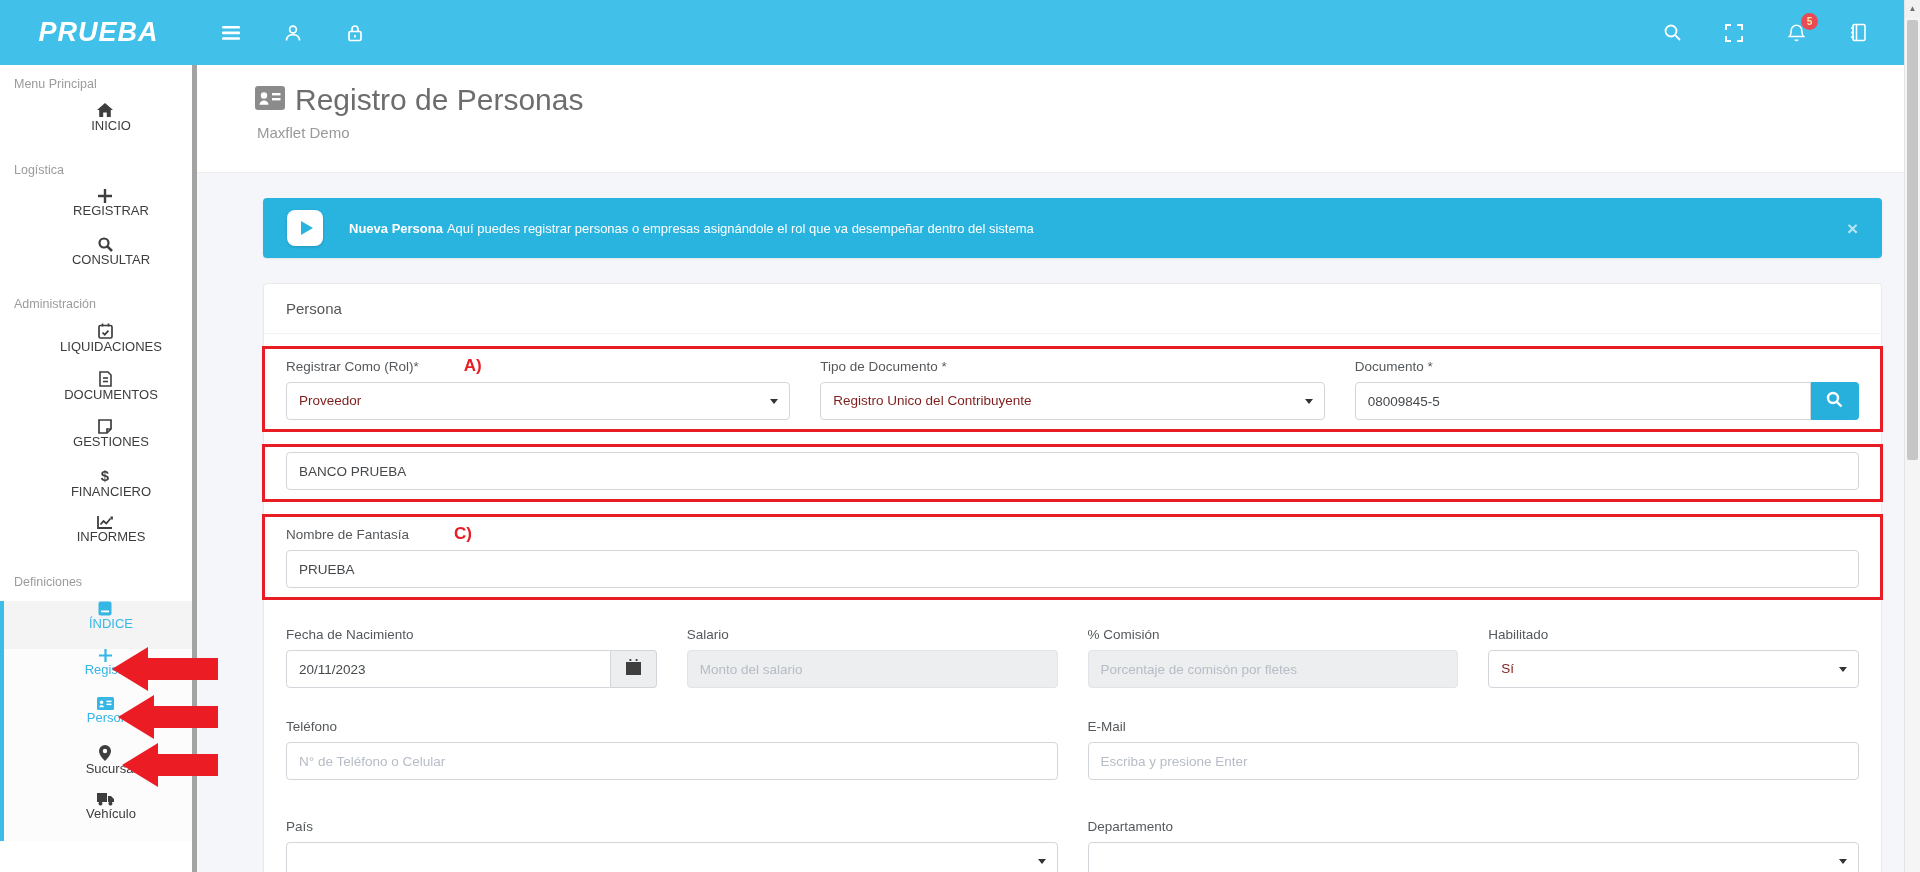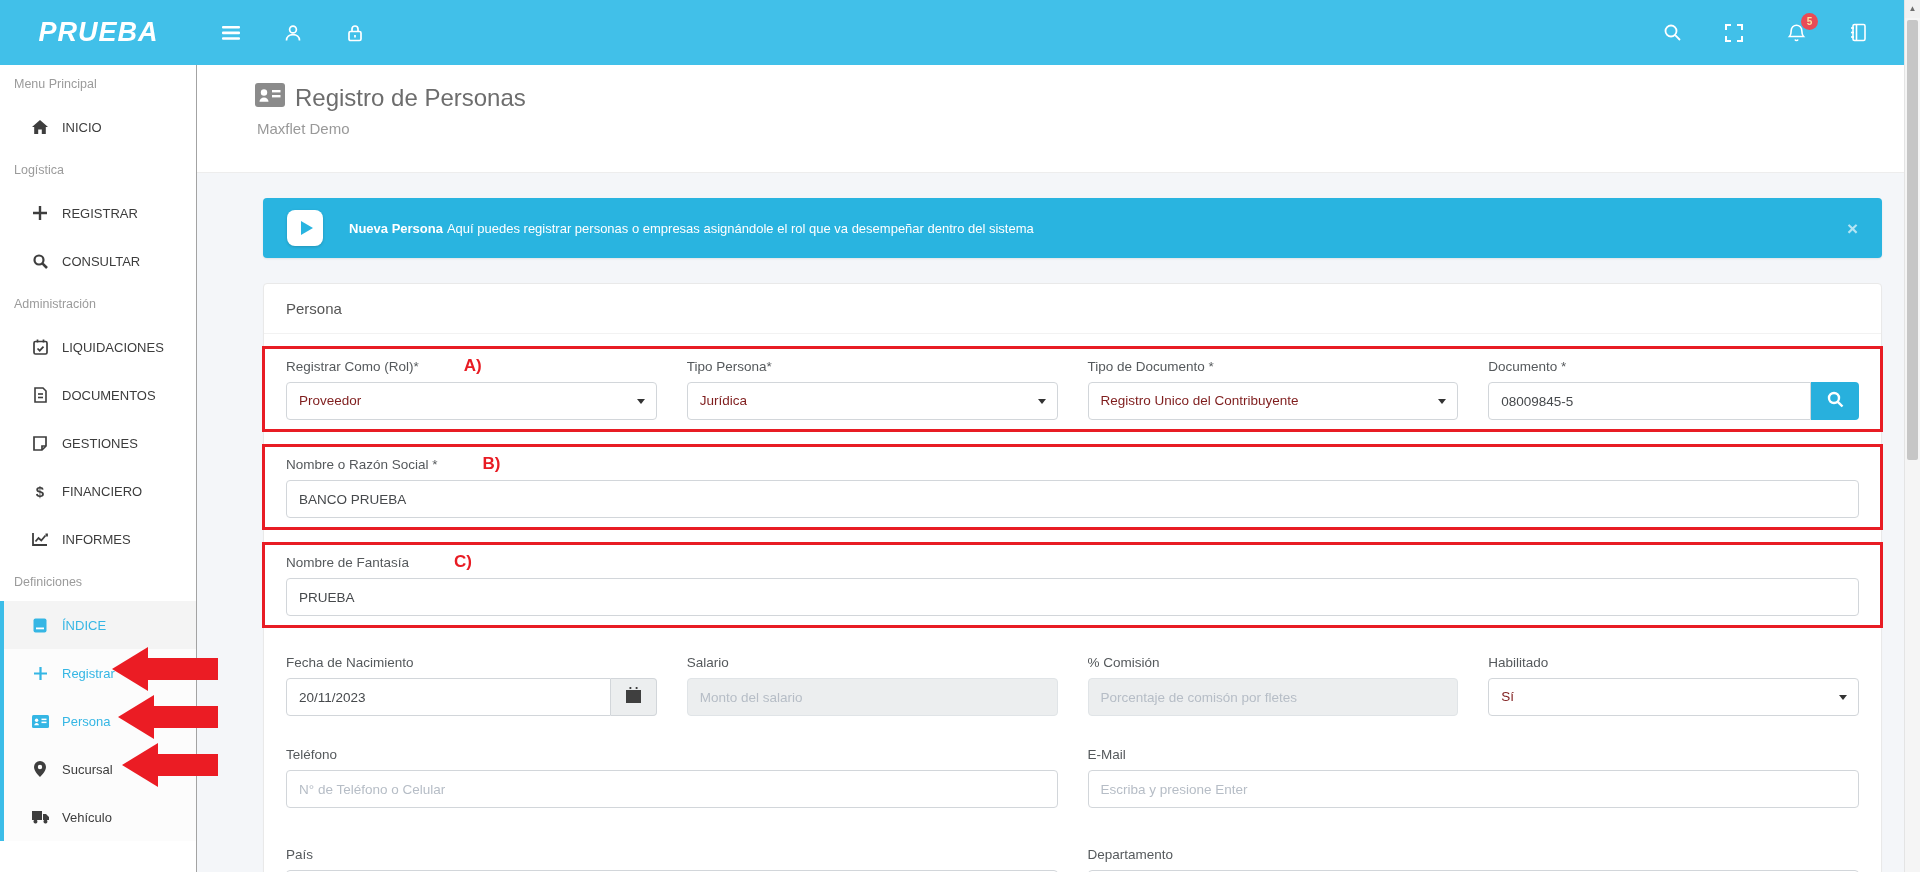--- a/index.html
+++ b/index.html
@@ -14,38 +14,38 @@
   
   .navbar { position:absolute; top:0; left:0; width:1904px; height:65px; background:#41c0e9; display:flex; align-items:center; z-index:40; }
   .brand { width:197px; text-align:center; color:#fff; font-size:27px; font-weight:800; font-style:italic; letter-spacing:1px; }
   .nav-left { display:flex; align-items:center; gap:26px; padding-left:16px; }
   .nav-right { margin-left:auto; display:flex; align-items:center; gap:26px; padding-right:28px; }
   .nav-ic { width:36px; height:36px; display:flex; align-items:center; justify-content:center; cursor:pointer; position:relative; }
   .nav-ic svg { display:block; }
   .badge { position:absolute; top:-2px; right:-4px; min-width:17px; height:17px; border-radius:9px; background:#e94b56; color:#fde2a0; font-size:10px; font-weight:700; line-height:17px; text-align:center; padding:0 3px; }
 
   
-  .sidebar { position:absolute; top:65px; left:0; width:197px; height:807px; background:#ffffff; border-right:1px solid #a3a3a3; z-index:30; }
+  .sidebar { position:absolute; top:65px; left:0; width:197px; height:807px; background:#ffffff; border-right:5px solid #a3a3a3; z-index:30; }
   .side-section-label { padding:12px 0 6px 14px; font-size:12.5px; color:#9b9b9b; height:38px; }
-  .side-item { height:48px; display:flex; align-items:center; padding-left:30px; cursor:pointer; font-size:13px; color:#3c3c3c; }
+  .side-item { height:48px; display:flex; align-items:center; padding-left:30px; cursor:pointer; font-size:13px; color:#3c3c3c;flex-direction:column; }
   .si-icon { width:20px; margin-right:12px; display:flex; justify-content:center; align-items:center; }
   .submenu { border-left:4px solid #3cbde8; background:#fcfcfc; }
   .submenu .side-item { padding-left:26px; }
   .side-item.active { color:#35b6e4; }
   .side-item.row-active { background:#f4f4f4; }
 
   
   .red-arrow { position:absolute; height:44px; display:flex; align-items:center; z-index:60; pointer-events:none; }
   .arr-head { width:0; height:0; border-top:22px solid transparent; border-bottom:22px solid transparent; border-right:36px solid #eb1c24; }
   .arr-shaft { height:22px; flex:1; background:#eb1c24; }
 
   
   .content { position:absolute; top:65px; left:197px; width:1707px; height:807px; overflow:hidden; }
   .content-header { background:#ffffff; padding:18px 22px 16px 58px; border-bottom:1px solid #ededed; height:108px; }
-  .page-title { display:flex; align-items:center; gap:10px; font-size:24px; color:#6d6d6d; }
+  .page-title { display:flex; align-items:center; gap:10px; font-size:30px; color:#6d6d6d; }
   .page-subtitle { margin-top:7px; font-size:15px; color:#999; padding-left:2px; }
   .content-body { padding:25px 22px 0 66px; }
 
   
   .banner { background:#29b4e0; border-radius:4px; height:60px; display:flex; align-items:center; padding:0 24px; color:#fff; box-shadow:0 1px 2px rgba(0,0,0,.08);text-align:center; }
   .play-btn { width:36px; height:36px; background:#fff; border-radius:8px; display:flex; align-items:center; justify-content:center; margin-right:26px; box-shadow:0 1px 3px rgba(0,0,0,.18); cursor:pointer; flex:none; }
   .play-tri { width:0; height:0; border-left:12px solid #29b4e0; border-top:7px solid transparent; border-bottom:7px solid transparent; margin-left:3px; }
   .banner-text { font-size:13px; }
   .banner-text b { margin-right:4px; }
   .banner-close { margin-left:auto; color:rgba(255,255,255,.65); font-size:19px; font-weight:700; cursor:pointer; line-height:1; }
@@ -331,26 +331,20 @@
       <div class="card-inner">
 
         <div class="annot-box">
           <div class="frow">
             <div class="fcol">
               <div class="label-row">
                 <span class="flabel">Registrar Como (Rol)*</span>
                 <span class="annot-letter">A)</span>
               </div>
               <div class="sel ctrl"><span>Proveedor</span></div>
-            </div>
-            <div class="fcol">
-              <div class="label-row">
-                  <span class="flabel">Tipo Persona*</span>
-                </div>
-              <div class="sel ctrl"><span>Jurídica</span></div>
             </div>
             <div class="fcol">
               <div class="label-row">
                   <span class="flabel">Tipo de Documento *</span>
                 </div>
               <div class="sel ctrl"><span>Registro Unico del Contribuyente</span></div>
             </div>
             <div class="fcol">
               <div class="label-row">
                   <span class="flabel">Documento *</span>
@@ -364,24 +358,20 @@
                         <line x1="10.8" y1="10.8" x2="15.5" y2="15.5"></line>
                       </svg>
                   </span>
                 </div>
               </div>
             </div>
           </div>
         </div>
 
         <div class="annot-box">
-          <div class="label-row">
-            <span class="flabel">Nombre o Razón Social *</span>
-            <span class="annot-letter">B)</span>
-          </div>
           <input class="tinput ctrl" value="BANCO PRUEBA" style="">
         </div>
 
         <div class="annot-box">
           <div class="label-row">
             <span class="flabel">Nombre de Fantasía</span>
             <span class="annot-letter">C)</span>
           </div>
           <input class="tinput ctrl" value="PRUEBA" style="">
         </div>

